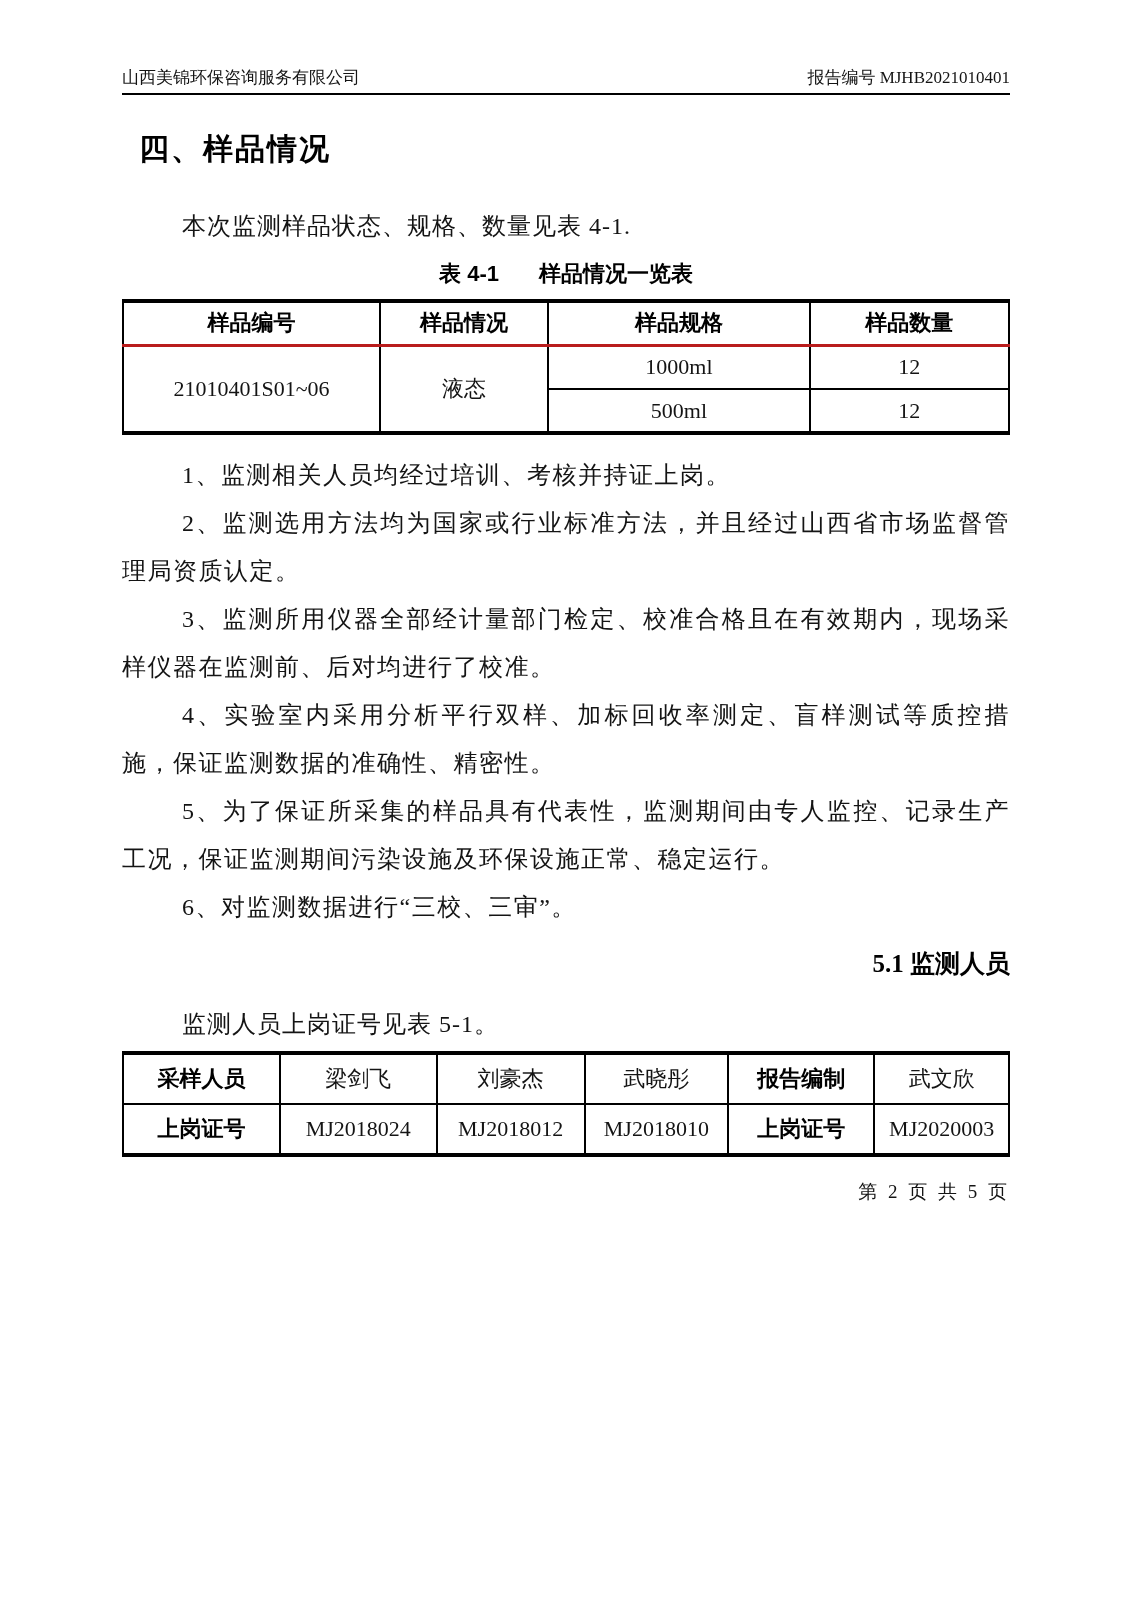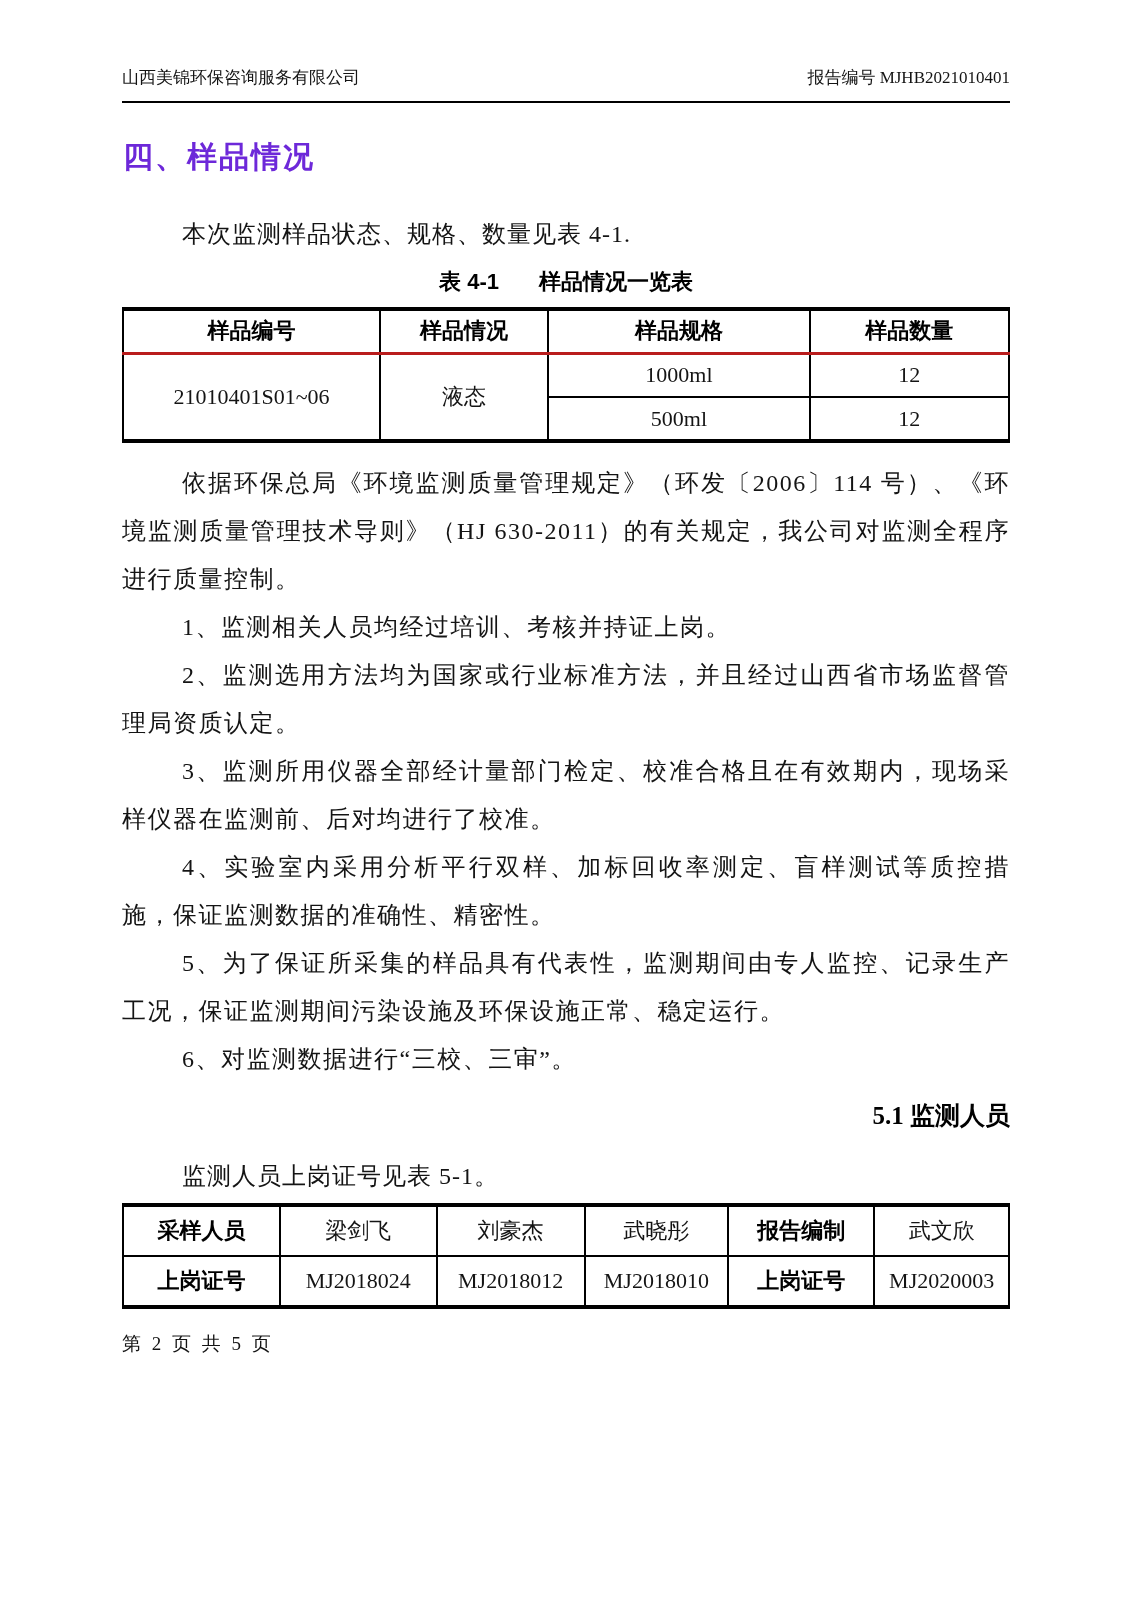--- a/index.html
+++ b/index.html
@@ -14,32 +14,32 @@
     padding: 66px 121px 0 122px;
     overflow: hidden;
     font-family: "Liberation Serif", "DejaVu Serif", serif;
   }
   
   .doc-header {
     display: flex;
     justify-content: space-between;
     align-items: flex-end;
     font-size: 17px;
-    padding-bottom: 12px;
+    padding-bottom: 4px;
     border-bottom: 2px solid #000;
   }
   
   .h-major {
-    margin: 34px 0 0 1px;
+    margin: 34px 0 0 17px;
     font-family: "Liberation Sans", "DejaVu Sans", sans-serif;
     font-weight: bold;
     font-size: 30px;
     letter-spacing: 2px;
     line-height: 40px;
-    color: #6d28d9;
+    color: #000000;
   }
   .h-minor {
     margin: 16px 0 0 0;
     font-weight: bold;
     font-size: 25px;
     line-height: 34px;
     color: #000;
     text-align: right;
   }
   
@@ -99,21 +99,21 @@
   table.t4 tr.head td { border-bottom: 3px solid #b91c1c; }
   table.t5 td { height: 51px; }
   td.bold-cell {
     font-family: "Liberation Sans", "DejaVu Sans", sans-serif;
     font-weight: bold;
     color: #000;
   }
   
   .page-footer {
     margin-top: 22px;
-    text-align: left;
+    text-align: right;
     font-size: 19px;
     letter-spacing: 3px;
   }
 </style>
 </head>
 <body>
 
 <div class="page">
 
   <div class="doc-header">
@@ -151,21 +151,20 @@
       </tr>
       <tr>
         <td>500ml</td>
         <td>12</td>
       </tr>
     </tbody>
   </table>
 
 
   <div class="para-block">
-    <p class="para">依据环保总局《环境监测质量管理规定》（环发〔2006〕114 号）、《环境监测质量管理技术导则》（HJ 630-2011）的有关规定，我公司对监测全程序进行质量控制。</p>
     <p class="para">1、监测相关人员均经过培训、考核并持证上岗。</p>
     <p class="para">2、监测选用方法均为国家或行业标准方法，并且经过山西省市场监督管理局资质认定。</p>
     <p class="para">3、监测所用仪器全部经计量部门检定、校准合格且在有效期内，现场采样仪器在监测前、后对均进行了校准。</p>
     <p class="para">4、实验室内采用分析平行双样、加标回收率测定、盲样测试等质控措施，保证监测数据的准确性、精密性。</p>
     <p class="para">5、为了保证所采集的样品具有代表性，监测期间由专人监控、记录生产工况，保证监测期间污染设施及环保设施正常、稳定运行。</p>
     <p class="para">6、对监测数据进行“三校、三审”。</p>
   </div>
 
   <h2 class="h-minor">5.1 监测人员</h2>
 

